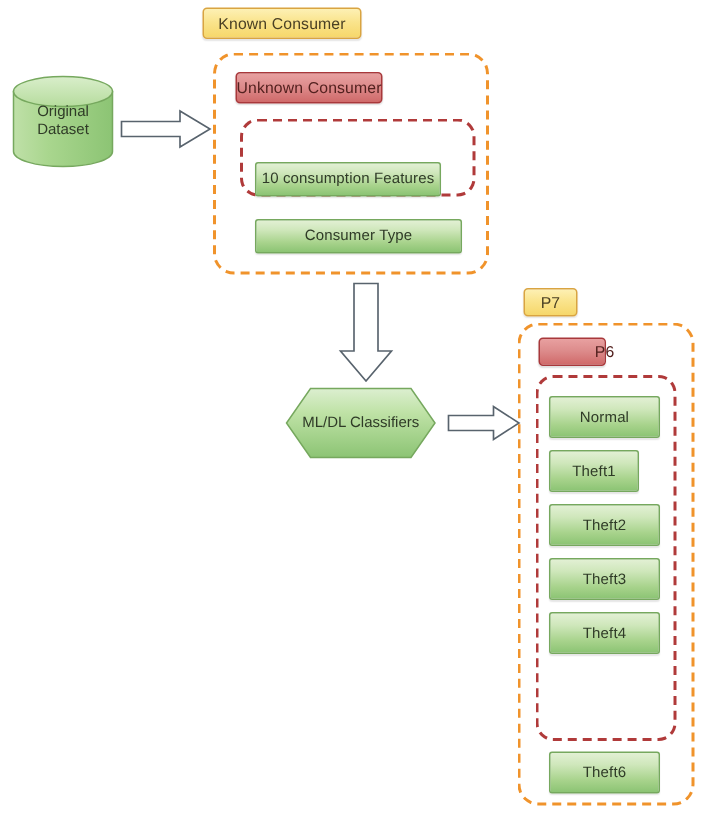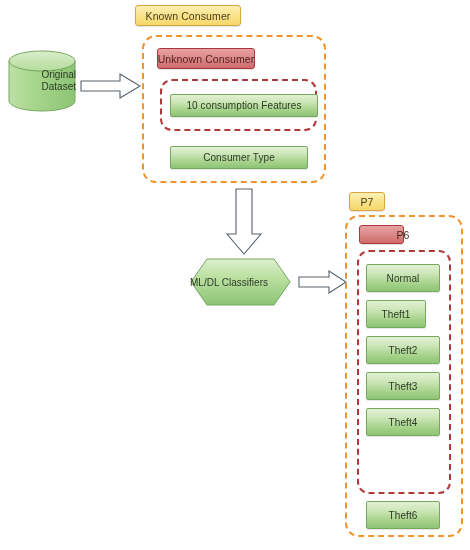--- a/index.html
+++ b/index.html
@@ -74,34 +74,34 @@
     white-space: nowrap;
   }
 
   
   .cyl { }
   .cyl-label {
     position: absolute;
     left: 0; right: 0;
     top: 50%;
     transform: translateY(-50%);
-    text-align: right;
+    text-align: center;
     font-size: 10px;
     line-height: 12px;
     color: #2f3b27;
     pointer-events: none;
   }
 
   
   .hex-label {
     position: absolute;
     left: 0; right: 0;
     top: 50%;
     transform: translateY(-50%);
-    text-align: left;
+    text-align: center;
     font-size: 10px;
     color: #2f3b27;
     pointer-events: none;
   }
 
   svg { display: block; overflow: visible; }
 </style>
 </head>
 <body>
 
@@ -140,21 +140,21 @@
   <div class="abs chip chip-red" style="left:157px; top:48px; width:98px; height:21px;">
     <span>Unknown Consumer</span>
   </div>
 
   <div class="abs chip chip-yellow" style="left:135px; top:5px; width:106px; height:21px;">
     <span>Known Consumer</span>
   </div>
 
   <div class="abs grp-red" style="left:160px; top:79px; width:157px; height:52px;"></div>
 
-  <div class="abs gbox" style="left:170px; top:94px; width:148px; height:23px;">
+  <div class="abs gbox" style="left:170px; top:108px; width:124px; height:23px;">
     <span>10 consumption Features</span>
   </div>
 
   <div class="abs gbox" style="left:170px; top:146px; width:138px; height:23px;">
     <span>Consumer Type</span>
   </div>
 
   <div class="abs" style="left:225px; top:188px; width:38px; height:68px;">
     <svg width="38" height="68" viewBox="0 0 38 68">
       <path d="M11,1 L27,1 L27,46 L36,46 L19,66 L2,46 L11,46 Z" fill="#ffffff" stroke="#58636d" stroke-width="1.1" stroke-linejoin="miter"></path>

